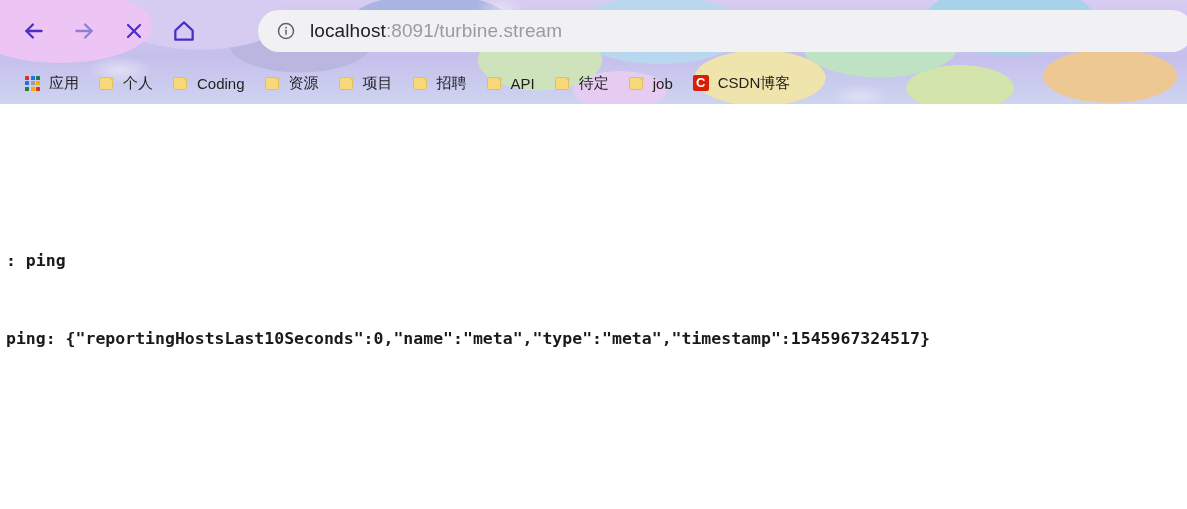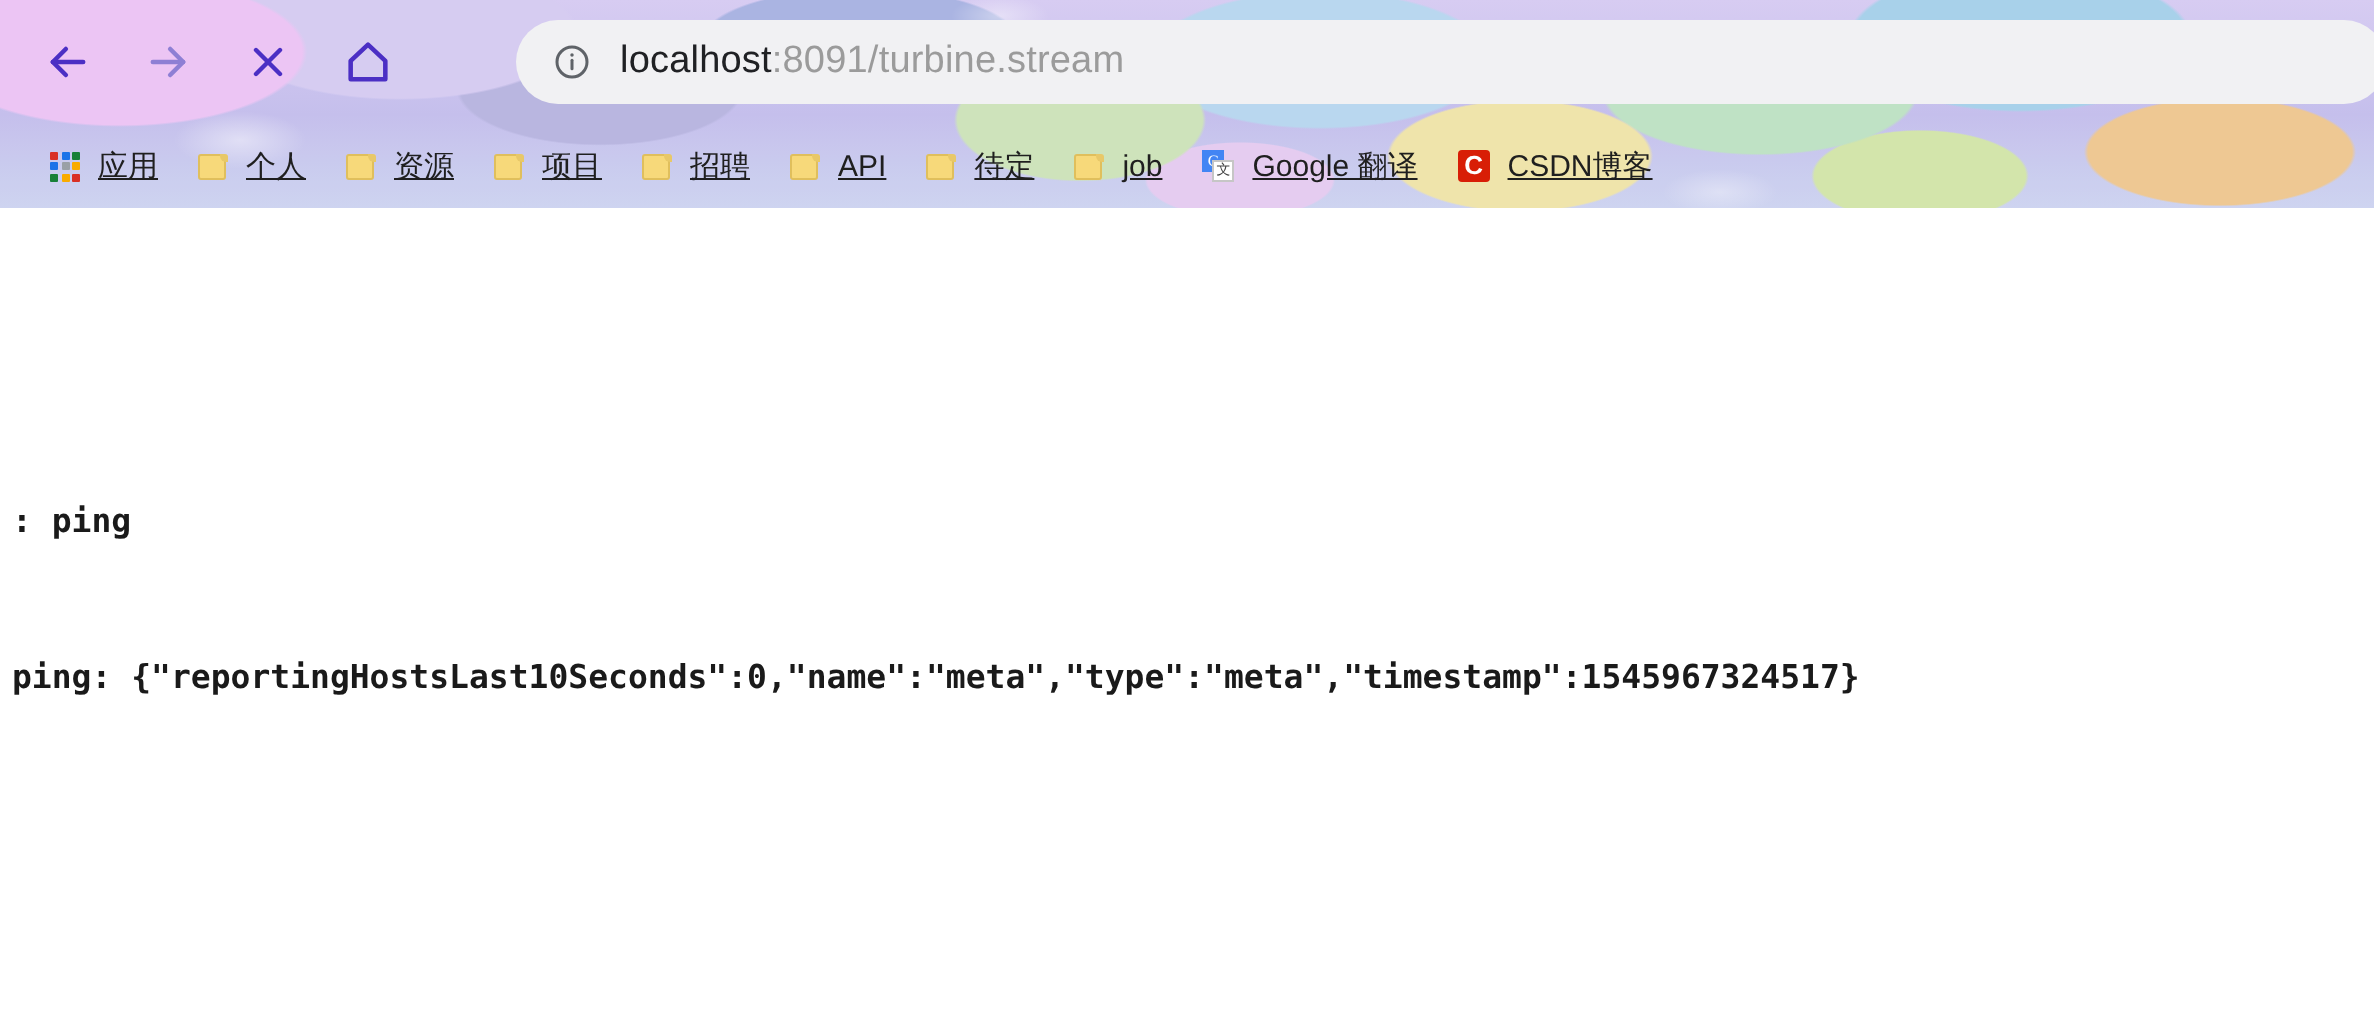--- a/index.html
+++ b/index.html
@@ -114,21 +114,20 @@
     border-radius: 4px;
     cursor: pointer;
     white-space: nowrap;
   }
   .bm:first-child { margin-left: 16px; }
   .bm-label {
     font-size: 15px;
     color: #1f1f1f;
     margin-left: 9px;
     font-family: "Liberation Sans", sans-serif;
-    text-decoration: underline;
   }
 
   
   .apps-grid {
     width: 15px; height: 15px;
     display: grid;
     grid-template-columns: repeat(3, 4px);
     grid-template-rows: repeat(3, 4px);
     gap: 1.5px;
   }
@@ -289,20 +288,24 @@
         </span>
         <span class="bm-label">应用</span>
       </div>
 
       <div class="bm">
         <span class="folder"></span>
         <span class="bm-label">个人</span>
       </div>
 
 
+      <div class="bm">
+        <span class="folder"></span>
+        <span class="bm-label">Coding</span>
+      </div>
 
       <div class="bm">
         <span class="folder"></span>
         <span class="bm-label">资源</span>
       </div>
 
       <div class="bm">
         <span class="folder"></span>
         <span class="bm-label">项目</span>
       </div>
@@ -320,27 +323,20 @@
       <div class="bm">
         <span class="folder"></span>
         <span class="bm-label">待定</span>
       </div>
 
       <div class="bm">
         <span class="folder"></span>
         <span class="bm-label">job</span>
       </div>
 
-      <div class="bm">
-        <span class="gt-icon">
-          <span class="gt-blue">G</span>
-            <span class="gt-white">文</span>
-        </span>
-        <span class="bm-label">Google 翻译</span>
-      </div>
 
       <div class="bm">
         <span class="csdn-icon">C</span>
         <span class="bm-label">CSDN博客</span>
       </div>
 
     </div>
   </div>
 
   <div class="page">

